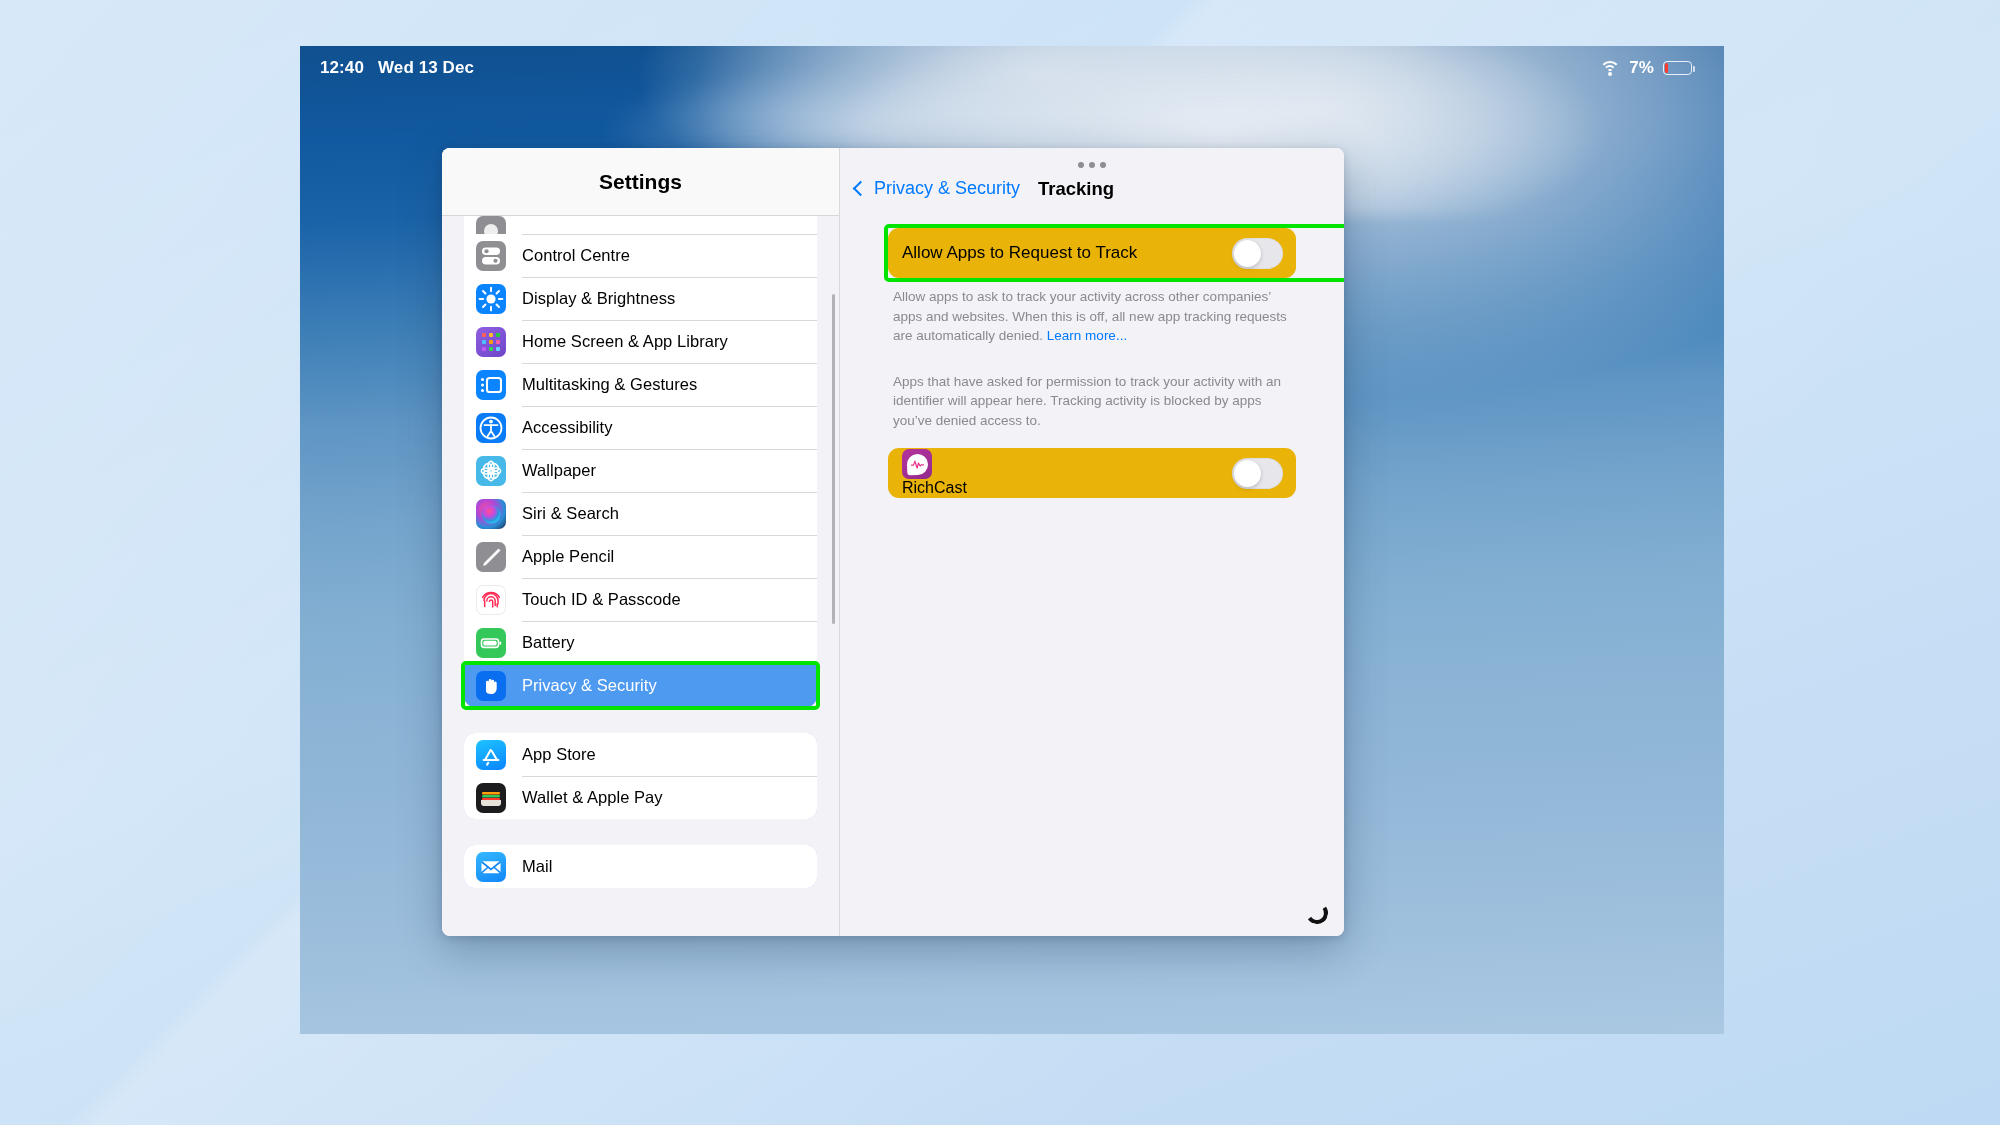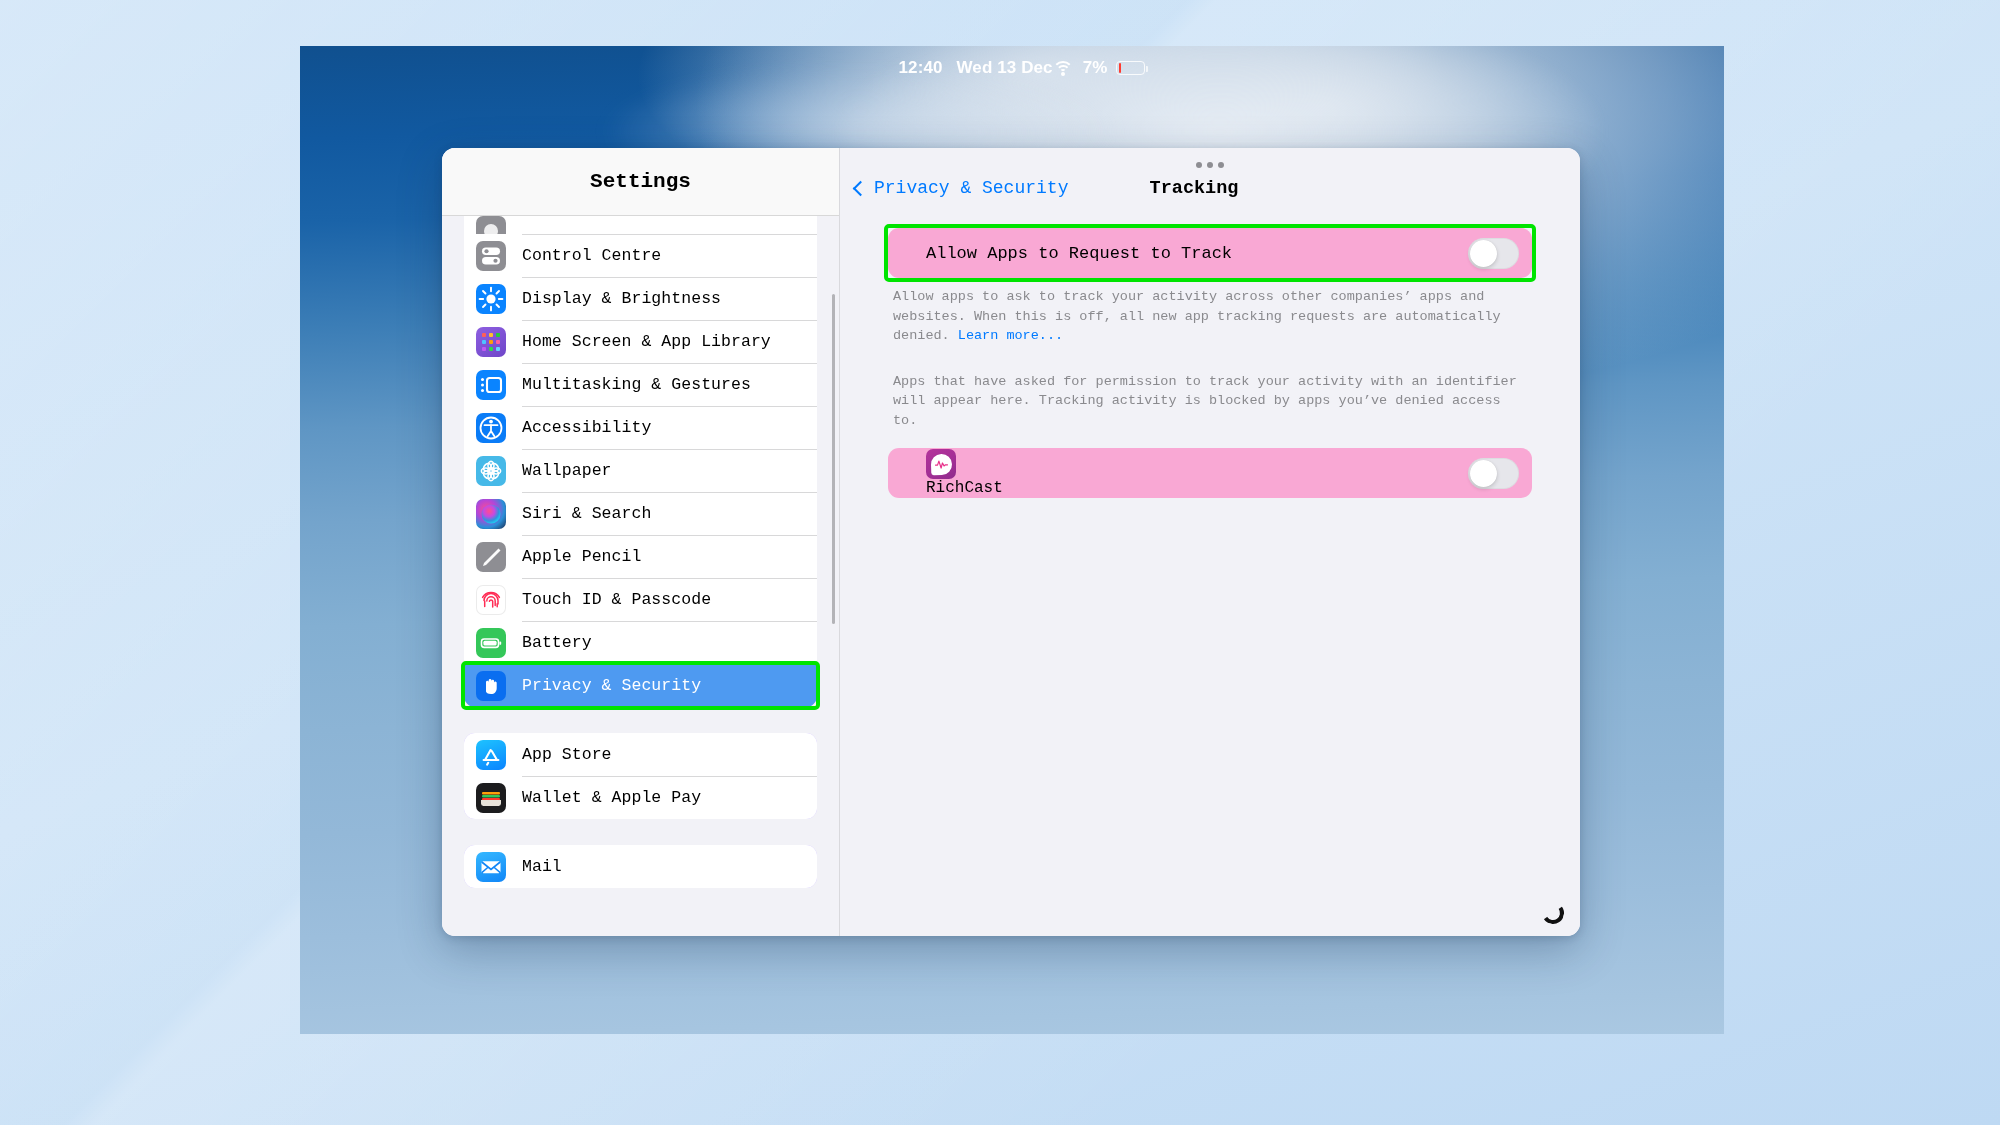--- a/index.html
+++ b/index.html
@@ -35,22 +35,22 @@
     filter: blur(6px);
   }
   #cloud-b {
     position:absolute; left:300px; top:20px; width:520px; height:130px;
     background: radial-gradient(ellipse at 50% 50%, rgba(238,243,249,0.55) 0%, rgba(255,255,255,0) 70%);
     filter: blur(10px);
   }
 
   
   #statusbar {
-    position: absolute; left: 16px; top: 0; width: 100%; height: 44px;
-    display: flex; align-items: center; justify-content: center;
+    position: absolute; left: 0; top: 0; width: 100%; height: 44px;
+    display: flex; align-items: center; justify-content: space-between;
     padding: 0 32px 0 20px;
     color: #ffffff;
     font-size: 17px; font-weight: bold;
     letter-spacing: 0.1px;
     z-index: 5;
   }
   #statusbar .left { display: flex; gap: 14px; align-items: center; }
   #statusbar .right { display: flex; gap: 9px; align-items: center; }
   .wifi-icon { width: 21px; height: 16px; position: relative; display:inline-block;}
   .wifi-icon span {
@@ -62,28 +62,27 @@
   .wifi-icon .a2 { width: 13.5px; height: 13.5px; top: 5px; }
   .wifi-icon .a3 { width: 6px; height: 6px; top: 9px; }
   .wifi-icon .dot { width:4px;height:4px;background:#fff;border-radius:50%;border:none;top:12px; }
   .batt { width: 29px; height: 14px; border: 1.6px solid rgba(255,255,255,0.85); border-radius: 4px; position: relative; }
   .batt:after { content:""; position:absolute; right:-4px; top:4px; width:2px; height:6px; background: rgba(255,255,255,0.7); border-radius: 0 1px 1px 0; }
   .batt .fill { position:absolute; left:1.2px; top:1.2px; bottom:1.2px; width:2.5px; background:#ff3b30; border-radius:2px; }
 
   
   #settings-window {
     position: absolute; left: 142px; top: 102px;
-    width: 1138px; height: 788px;
+    width: 902px; height: 788px;
     background: #f2f2f7;
-    border-radius: 13px;
+    border-radius: 8px;
     overflow: hidden;
     box-shadow: 0 14px 44px rgba(20,45,80,0.30), 0 2px 8px rgba(20,45,80,0.18);
     display: flex;
     z-index: 6;
-    font-family: Liberation Mono, monospace;
   }
 
   
   #sidebar {
     width: 398px; height: 100%;
     background: #f2f2f7;
     display: flex; flex-direction: column;
     position: relative;
     border-right: 1px solid rgba(0,0,0,0.10);
   }
@@ -158,21 +157,21 @@
   }
   #detail-title {
     position: absolute; left: 12px; right: 0; top: 30px; text-align: center;
     font-size: 18.5px; font-weight: bold; color: #000;
     transform: translateX(-22px);
   }
 
   #detail-body { flex: 1; padding: 12px 48px 0 48px; position: relative; }
 
   .card {
-    background: #f9a8d4; border-radius: 11px; overflow: hidden; padding-left: 24px;
+    background: #eab308; border-radius: 11px; overflow: hidden;
   }
   .toggle-row {
     display: flex; align-items: center; justify-content: space-between;
     height: 50px; padding: 0 13px 0 14px;
   }
   .toggle-row .t-label { font-size: 17px; color: #000; }
 
   .switch {
     width: 51px; height: 31px; border-radius: 16px;
     background: #e6e6eb; position: relative; flex: 0 0 51px;

